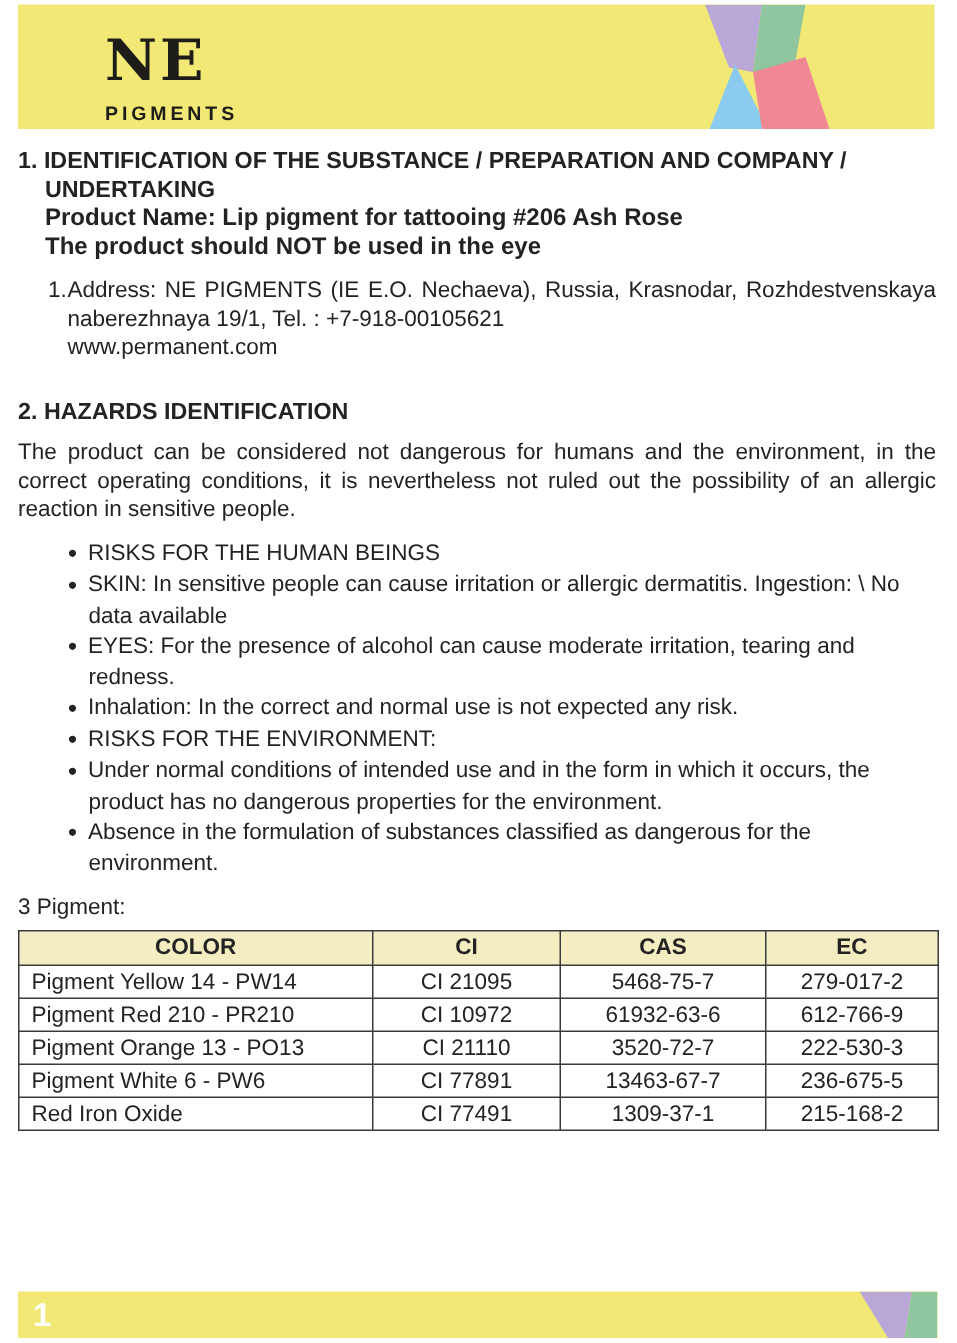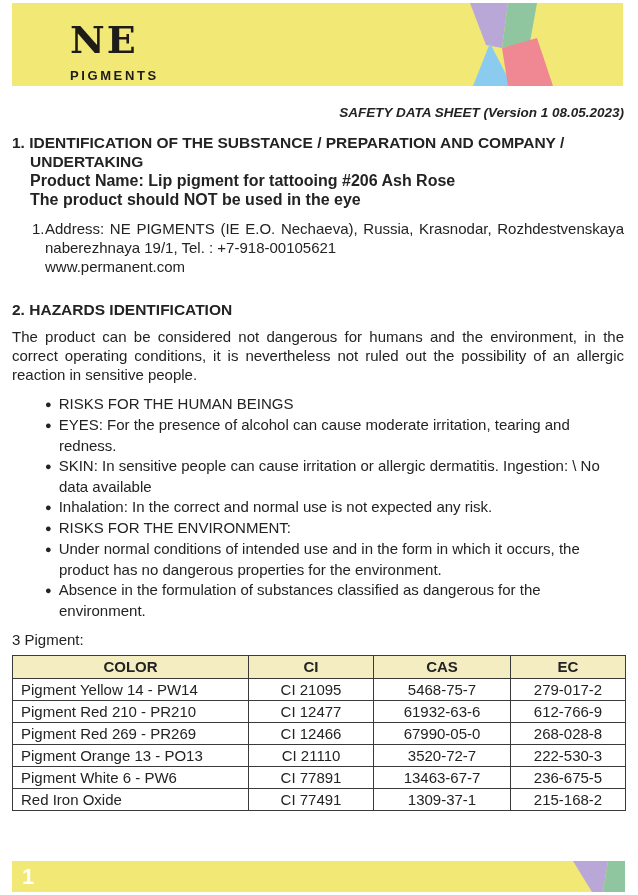--- a/index.html
+++ b/index.html
@@ -91,21 +91,20 @@
       <div class="logo-pigments">PIGMENTS</div>
     </div>
     <svg class="deco deco-top" width="100" height="83" viewBox="0 0 100 83" xmlns="http://www.w3.org/2000/svg">
       <polygon points="12,0 50,0 44,45 28,42" style="fill:var(--shape_purple)"></polygon>
       <polygon points="50,0 79,0 72,39 44,45" style="fill:var(--shape_green)"></polygon>
       <polygon points="32,40 54,83 15,83" style="fill:var(--shape_blue)"></polygon>
       <polygon points="44,45 79,35 95,83 50,83" style="fill:var(--shape_red)"></polygon>
     </svg>
   </header>
 
-  <div class="sds-note">SAFETY DATA SHEET (Version 1 08.05.2023)</div>
 
   <section>
     <div class="h-sec"><span>1.</span> <span>IDENTIFICATION OF THE SUBSTANCE / PREPARATION AND COMPANY / UNDERTAKING</span></div>
     <div class="h-sub">Product Name: Lip pigment for tattooing #206 Ash Rose</div>
     <div class="h-sub">The product should NOT be used in the eye</div>
 
     <div class="reach">
       <div class="reach-num">1.</div>
       <div class="reach-body">
         <p class="just">Address: NE PIGMENTS (IE E.O. Nechaeva), Russia, Krasnodar, Rozhdestvenskaya naberezhnaya 19/1, Tel. : +7-918-00105621</p>
@@ -114,23 +113,23 @@
     </div>
   </section>
 
   <section>
     <div class="h-sec sec2-head"><span>2.</span> <span>HAZARDS IDENTIFICATION</span></div>
     <p class="para just sec2-intro">The product can be considered not dangerous for humans and the environment, in the correct operating conditions, it is nevertheless not ruled out the possibility of an allergic reaction in sensitive people.</p>
     <ul class="bullets">
 
         <li>RISKS FOR THE HUMAN BEINGS</li>
 
+        <li>SKIN: In sensitive people can cause irritation or allergic dermatitis. Ingestion: \ No data available</li>
+
         <li>EYES: For the presence of alcohol can cause moderate irritation, tearing and redness.</li>
-
-        <li>SKIN: In sensitive people can cause irritation or allergic dermatitis. Ingestion: \ No data available</li>
 
         <li>Inhalation: In the correct and normal use is not expected any risk.</li>
 
         <li>RISKS FOR THE ENVIRONMENT:</li>
 
         <li>Under normal conditions of intended use and in the form in which it occurs, the product has no dangerous properties for the environment.</li>
 
         <li>Absence in the formulation of substances classified as dangerous for the environment.</li>
       </ul>
   </section>
@@ -156,31 +155,25 @@
 
         <tr>
           <td class="c-left">Pigment Yellow 14 - PW14</td>
           <td>CI 21095</td>
           <td>5468-75-7</td>
           <td>279-017-2</td>
         </tr>
 
         <tr>
           <td class="c-left">Pigment Red 210 - PR210</td>
-          <td>CI 12477</td>
+          <td>CI 10972</td>
           <td>61932-63-6</td>
           <td>612-766-9</td>
         </tr>
 
-        <tr>
-          <td class="c-left">Pigment Red 269 - PR269</td>
-          <td>CI 12466</td>
-          <td>67990-05-0</td>
-          <td>268-028-8</td>
-        </tr>
 
         <tr>
           <td class="c-left">Pigment Orange 13 - PO13</td>
           <td>CI 21110</td>
           <td>3520-72-7</td>
           <td>222-530-3</td>
         </tr>
 
         <tr>
           <td class="c-left">Pigment White 6 - PW6</td>

